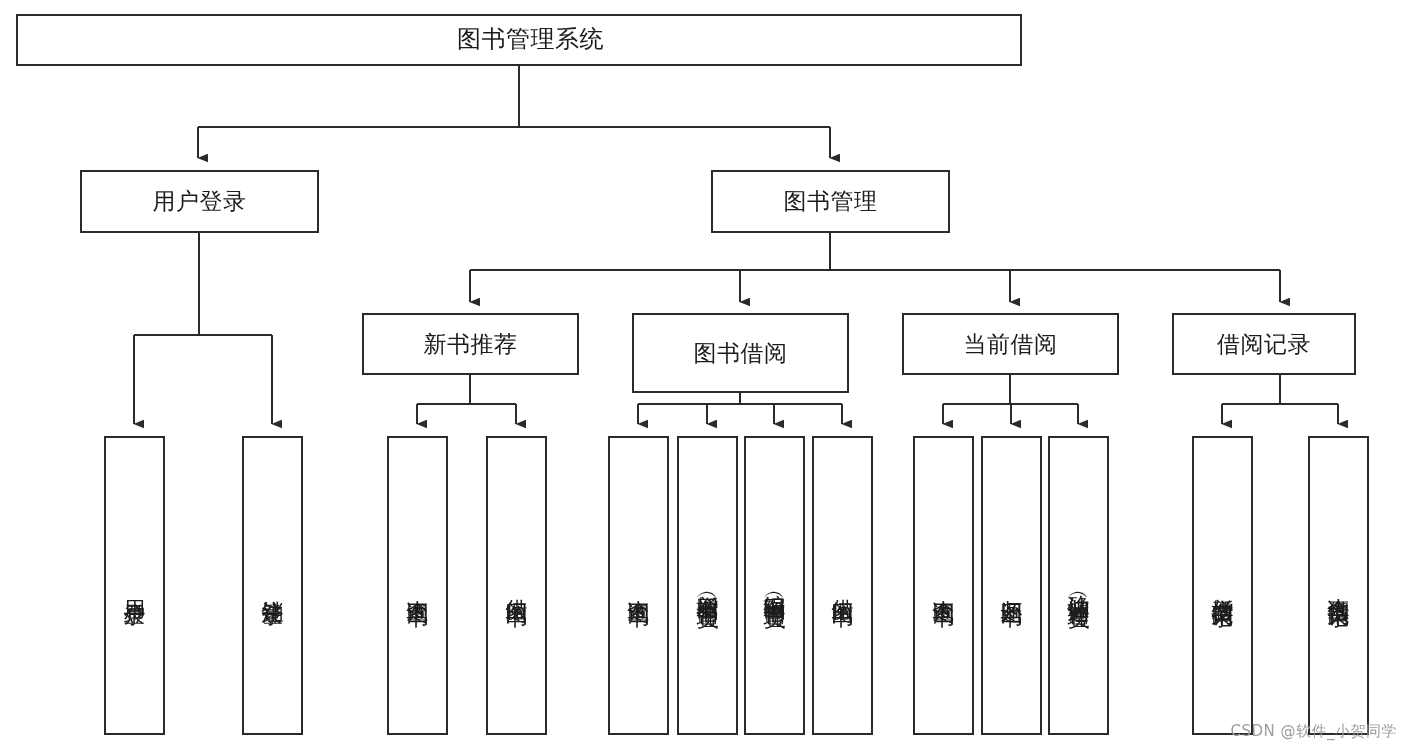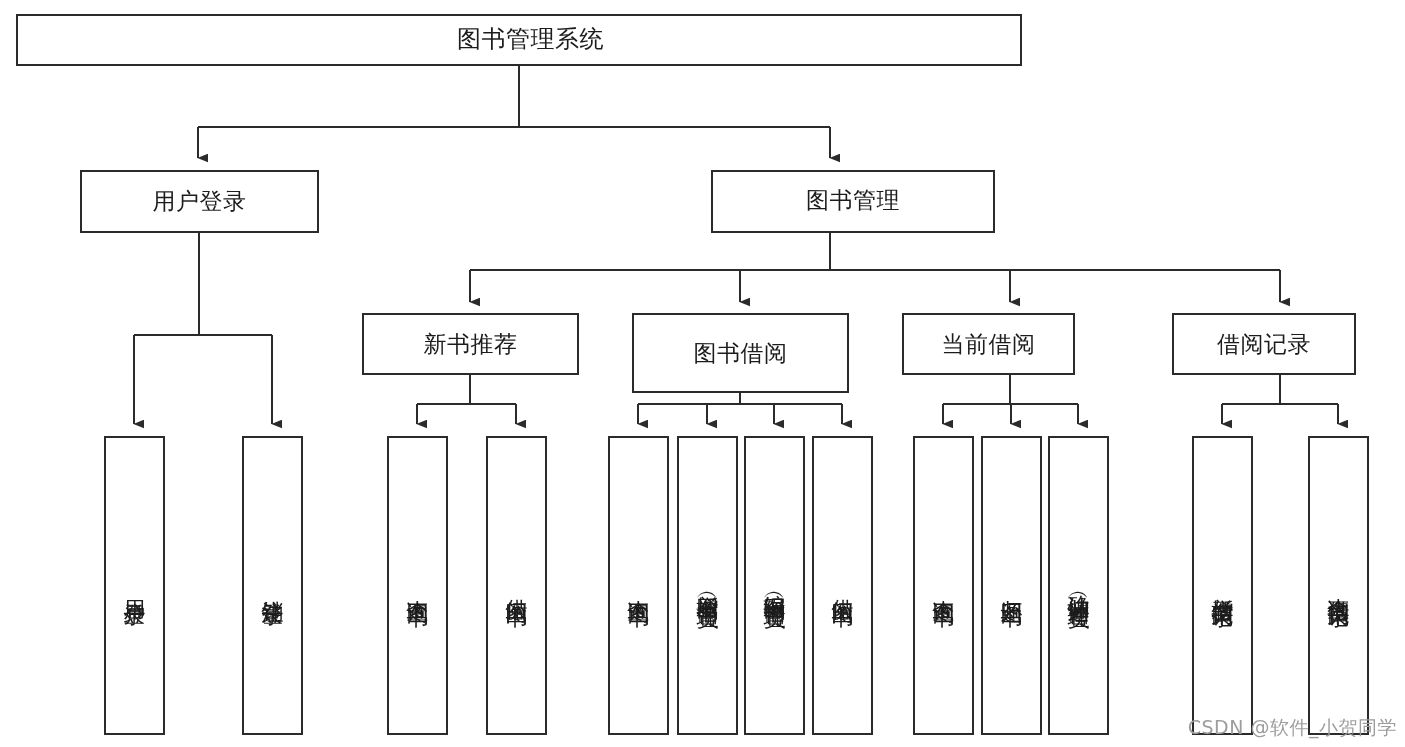--- a/index.html
+++ b/index.html
@@ -56,21 +56,21 @@
     white-space: nowrap;
     max-height: 100%;
   }
   #root-node .label {
     font-size: 24px;
   }
   #watermark {
     position: absolute;
     right: 8px;
     bottom: 6px;
-    font-size: 19px;
+    font-size: 15px;
     color: #9d9d9d;
     letter-spacing: 0.5px;
     white-space: nowrap;
     z-index: 5;
     text-align: right;
   }
 </style>
 </head>
 <body>
 
@@ -126,31 +126,31 @@
     </g>
   </svg>
 
   <div class="node node-h" id="root-node" style="left:16px; top:14px; width:1006px; height:52px;padding-left:23px;">
     <span class="label">图书管理系统</span>
   </div>
 
   <div class="node node-h" style="left:80px; top:170px; width:239px; height:63px;">
     <span class="label">用户登录</span>
   </div>
-  <div class="node node-h" style="left:711px; top:170px; width:284px; height:63px;font-family:Liberation Serif, serif;">
+  <div class="node node-h" style="left:711px; top:170px; width:239px; height:63px;">
     <span class="label">图书管理</span>
   </div>
 
   <div class="node node-h" style="left:362px; top:313px; width:217px; height:62px;">
     <span class="label">新书推荐</span>
   </div>
   <div class="node node-h" style="left:632px; top:313px; width:217px; height:80px;">
     <span class="label">图书借阅</span>
   </div>
-  <div class="node node-h" style="left:902px; top:313px; width:173px; height:62px;">
+  <div class="node node-h" style="left:902px; top:313px; width:217px; height:62px;">
     <span class="label">当前借阅</span>
   </div>
   <div class="node node-h" style="left:1172px; top:313px; width:184px; height:62px;">
     <span class="label">借阅记录</span>
   </div>
 
   <div class="node node-v" style="left:104px; top:436px; width:61px; height:299px;">
     <span class="label">用户登录</span>
   </div>
   <div class="node node-v" style="left:242px; top:436px; width:61px; height:299px;">

